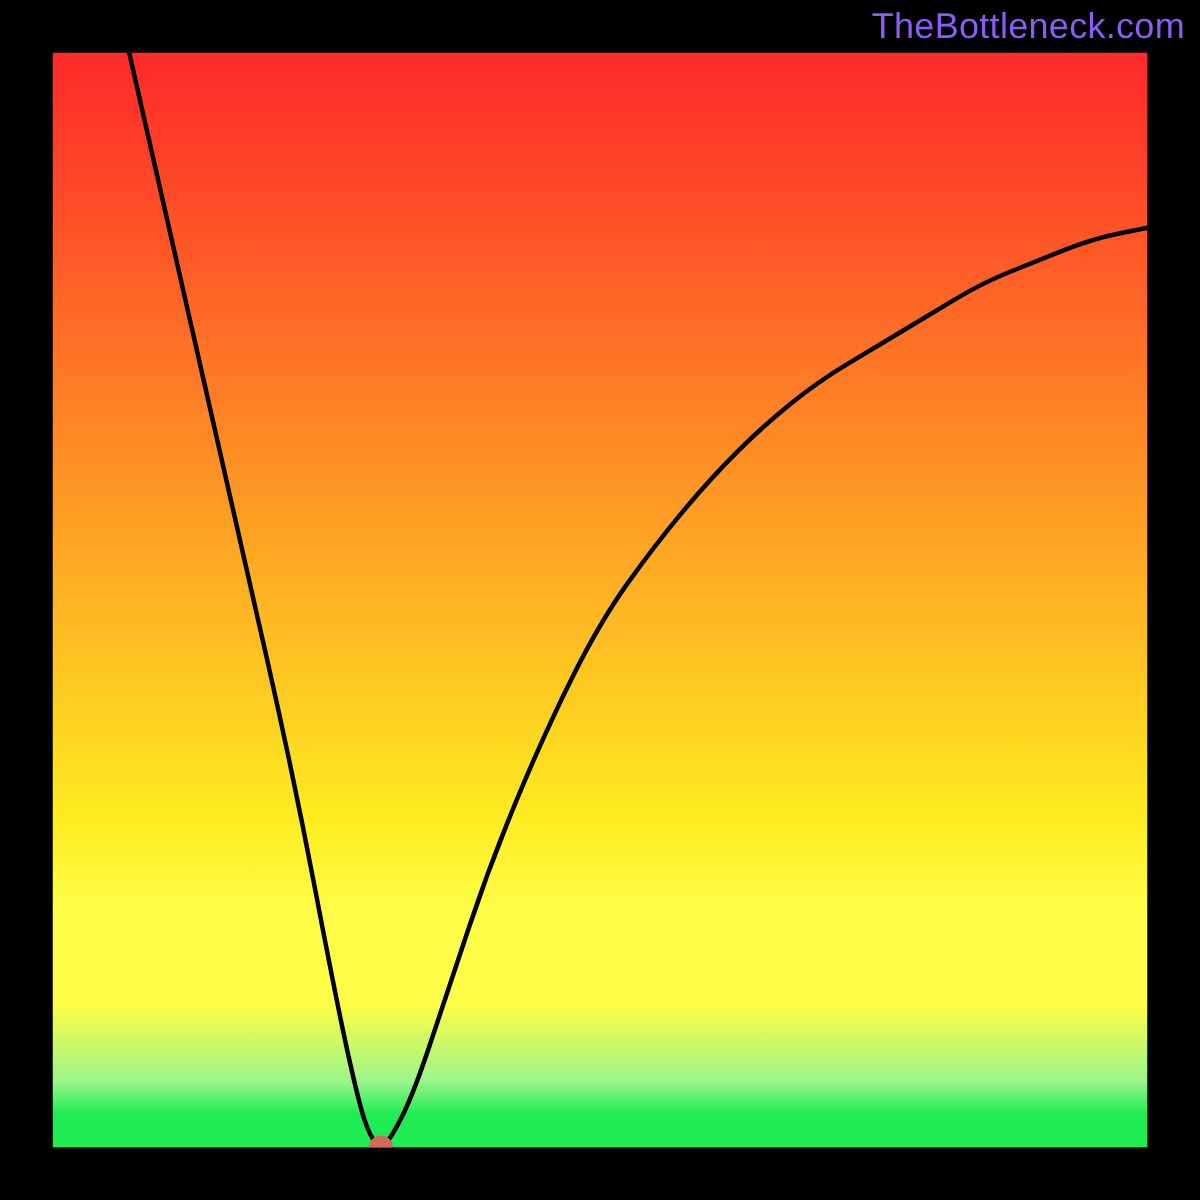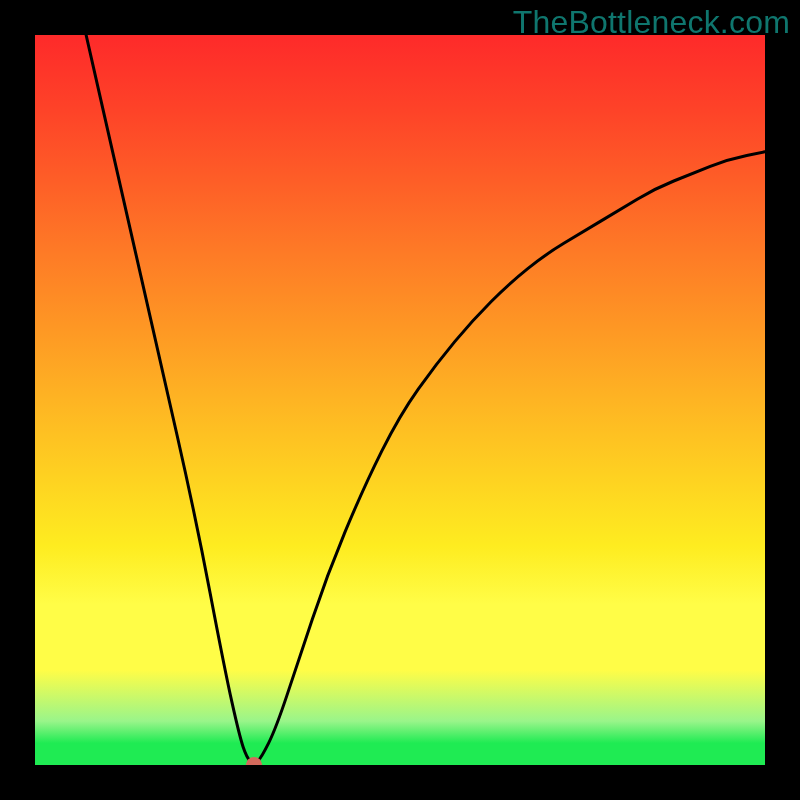--- a/index.html
+++ b/index.html
@@ -9,22 +9,22 @@
     height: 800px;
     background: #000;
     position: relative;
     overflow: hidden;
     font-family: Arial, Helvetica, sans-serif;
   }
   .watermark {
     position: absolute;
     top: 4px;
     right: 10px;
-    color: #0f766e;
-    font-size: 32px;
+    color: #8b5cf6;
+    font-size: 24px;
     letter-spacing: 0.2px;
     z-index: 10;
     margin-left: 15px;
   }
   .plot-area {
     position: absolute;
     left: 35px;
     top: 35px;
     width: 730px; 
     height: 730px;

